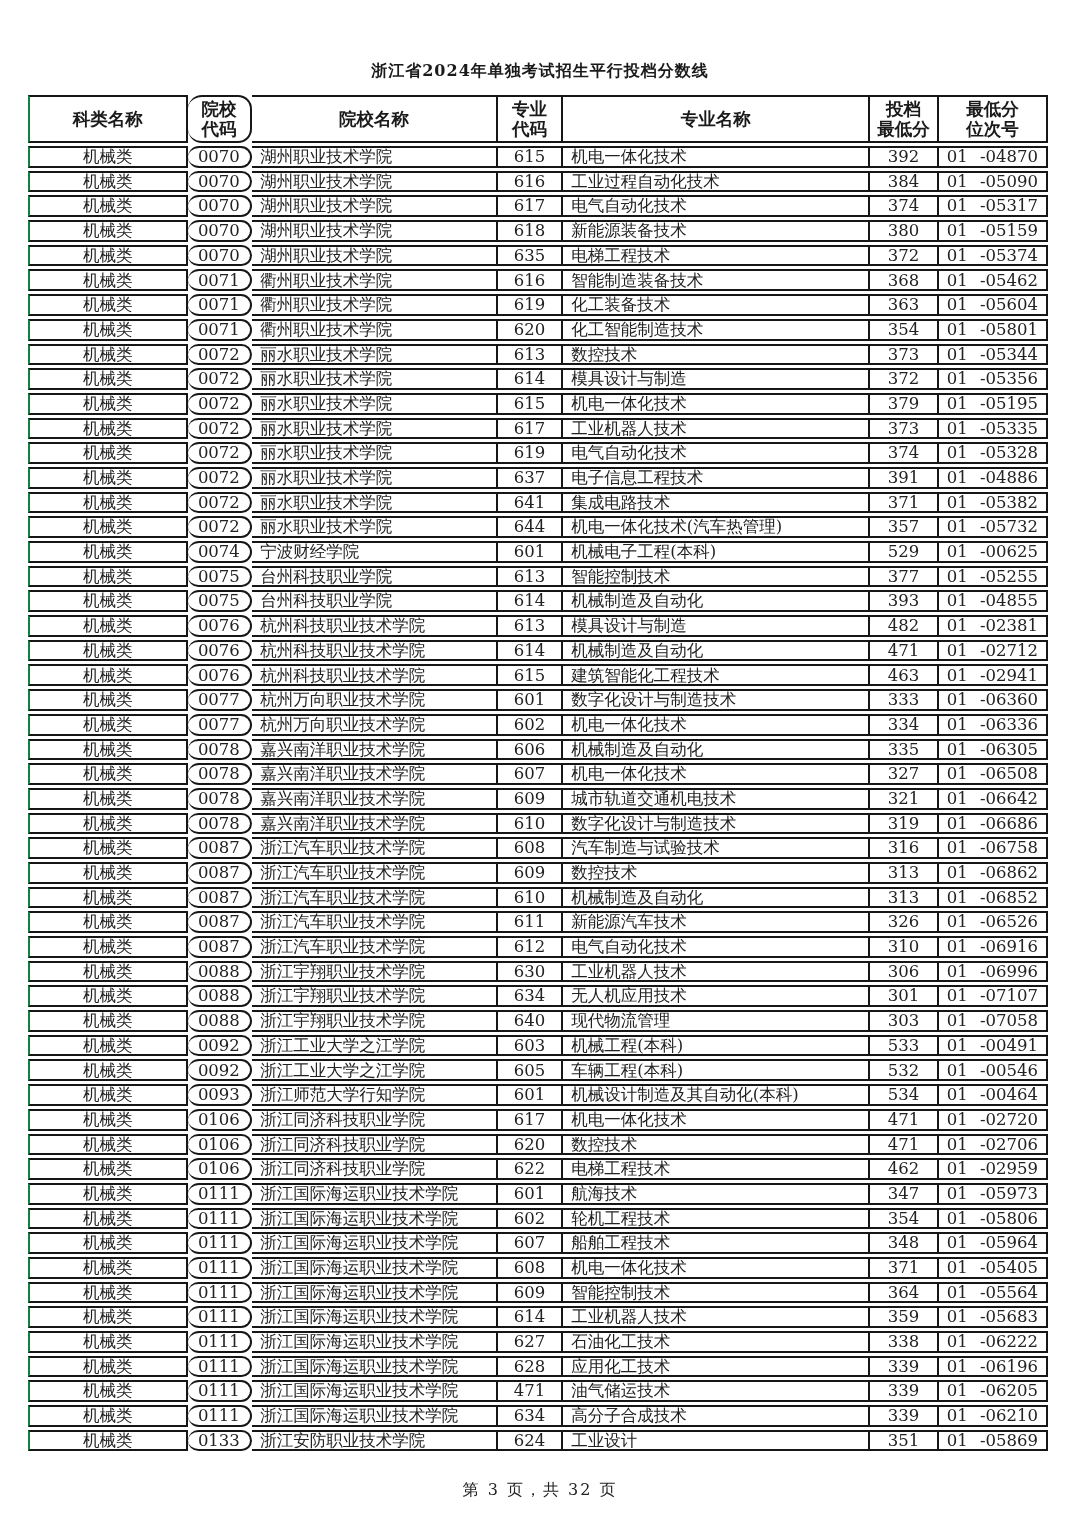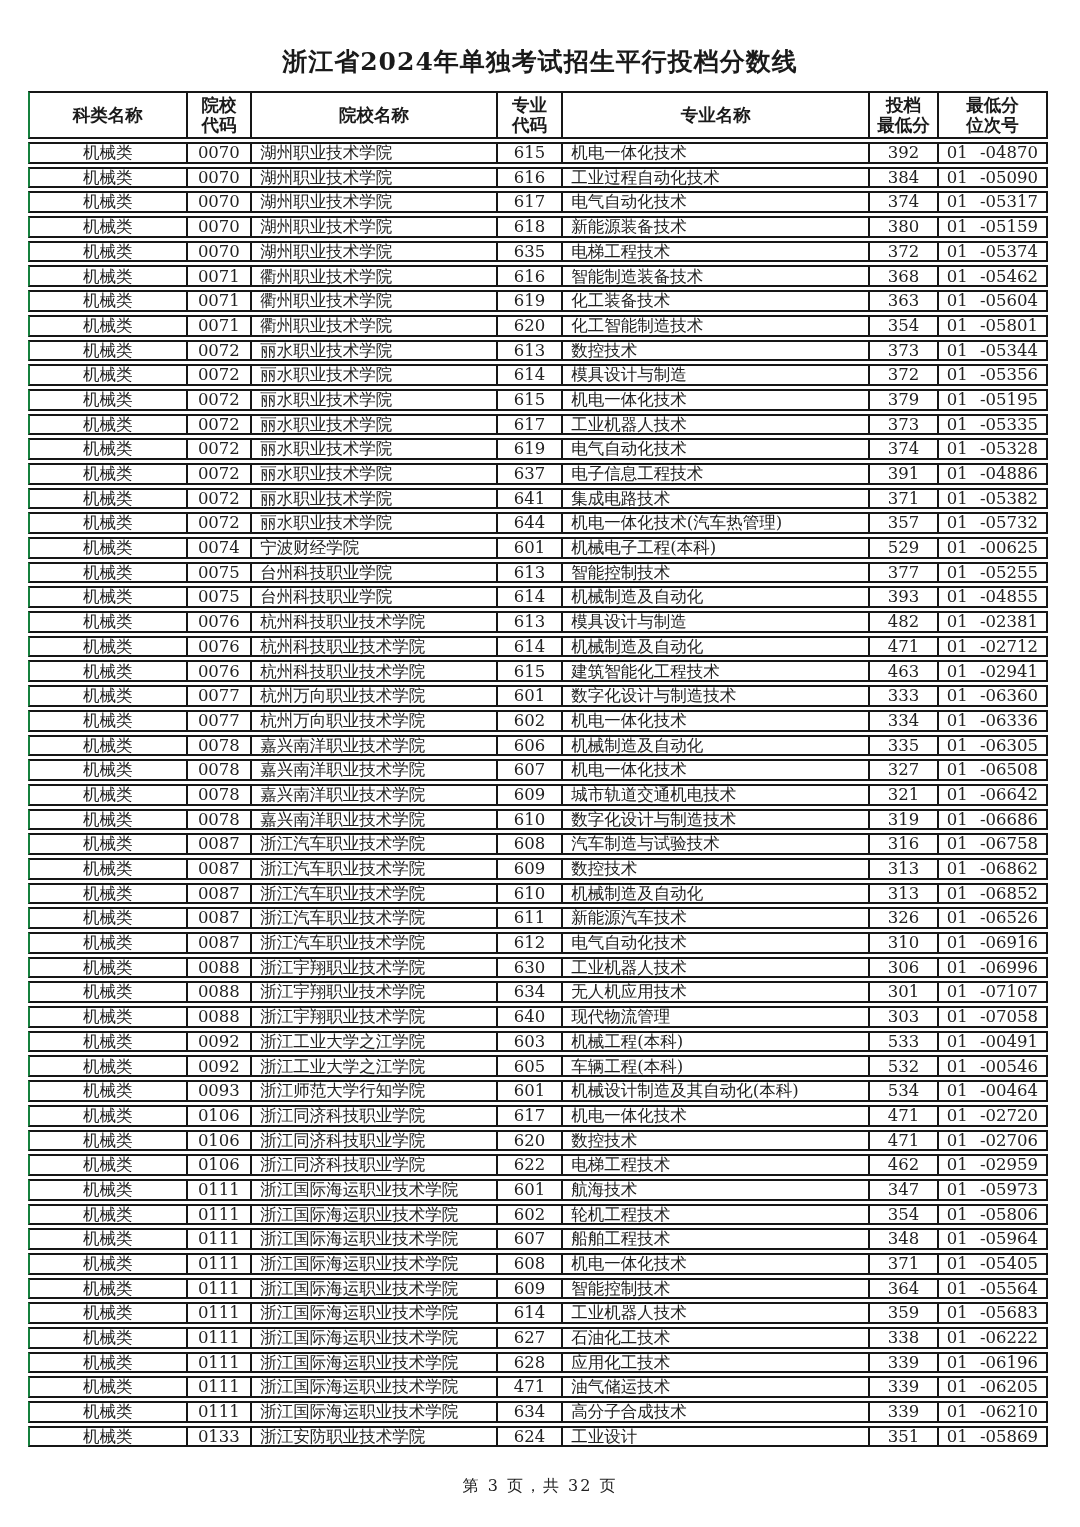--- a/index.html
+++ b/index.html
@@ -9,23 +9,23 @@
   }
   body {
     width: 1080px;
     height: 1527px;
     font-family: "DejaVu Serif", "Liberation Serif", serif;
     color: #1f1f1f;
     position: relative;
     overflow: hidden;
   }
   .page-title {
-    margin: 45px 0 10px 0;
+    margin: 61px 0 10px 0;
     text-align: center;
-    font-size: 25px;
+    font-size: 16px;
     font-weight: bold;
     letter-spacing: 1px;
     color: #1a1a1a;
   }
   table.score-table {
     border-collapse: separate;
     border-spacing: 0 3px;
     table-layout: fixed;
     margin-left: 28px;
     width: 1020px;
@@ -54,21 +54,21 @@
     color: #1a1a1a;
   }
   .score-table td {
     height: 21.7px;
     font-size: 16.5px;
     line-height: 17.5px;
     color: #222222;
   }
   
   .c0 { width: 158px; }
-  .c1 { width: 64px; }
+  .c1 { width: 64px; border-radius: 14px; }
   .c2 { width: 243px; margin-left: 9px; }
   .c3 { width: 65px; }
   .c4 { width: 304px; }
   .c5 { width: 68px; }
   .c6 { width: 108px; }
   
   td.c2, td.c4 {
     text-align: left;
     padding-left: 8px;
   }

